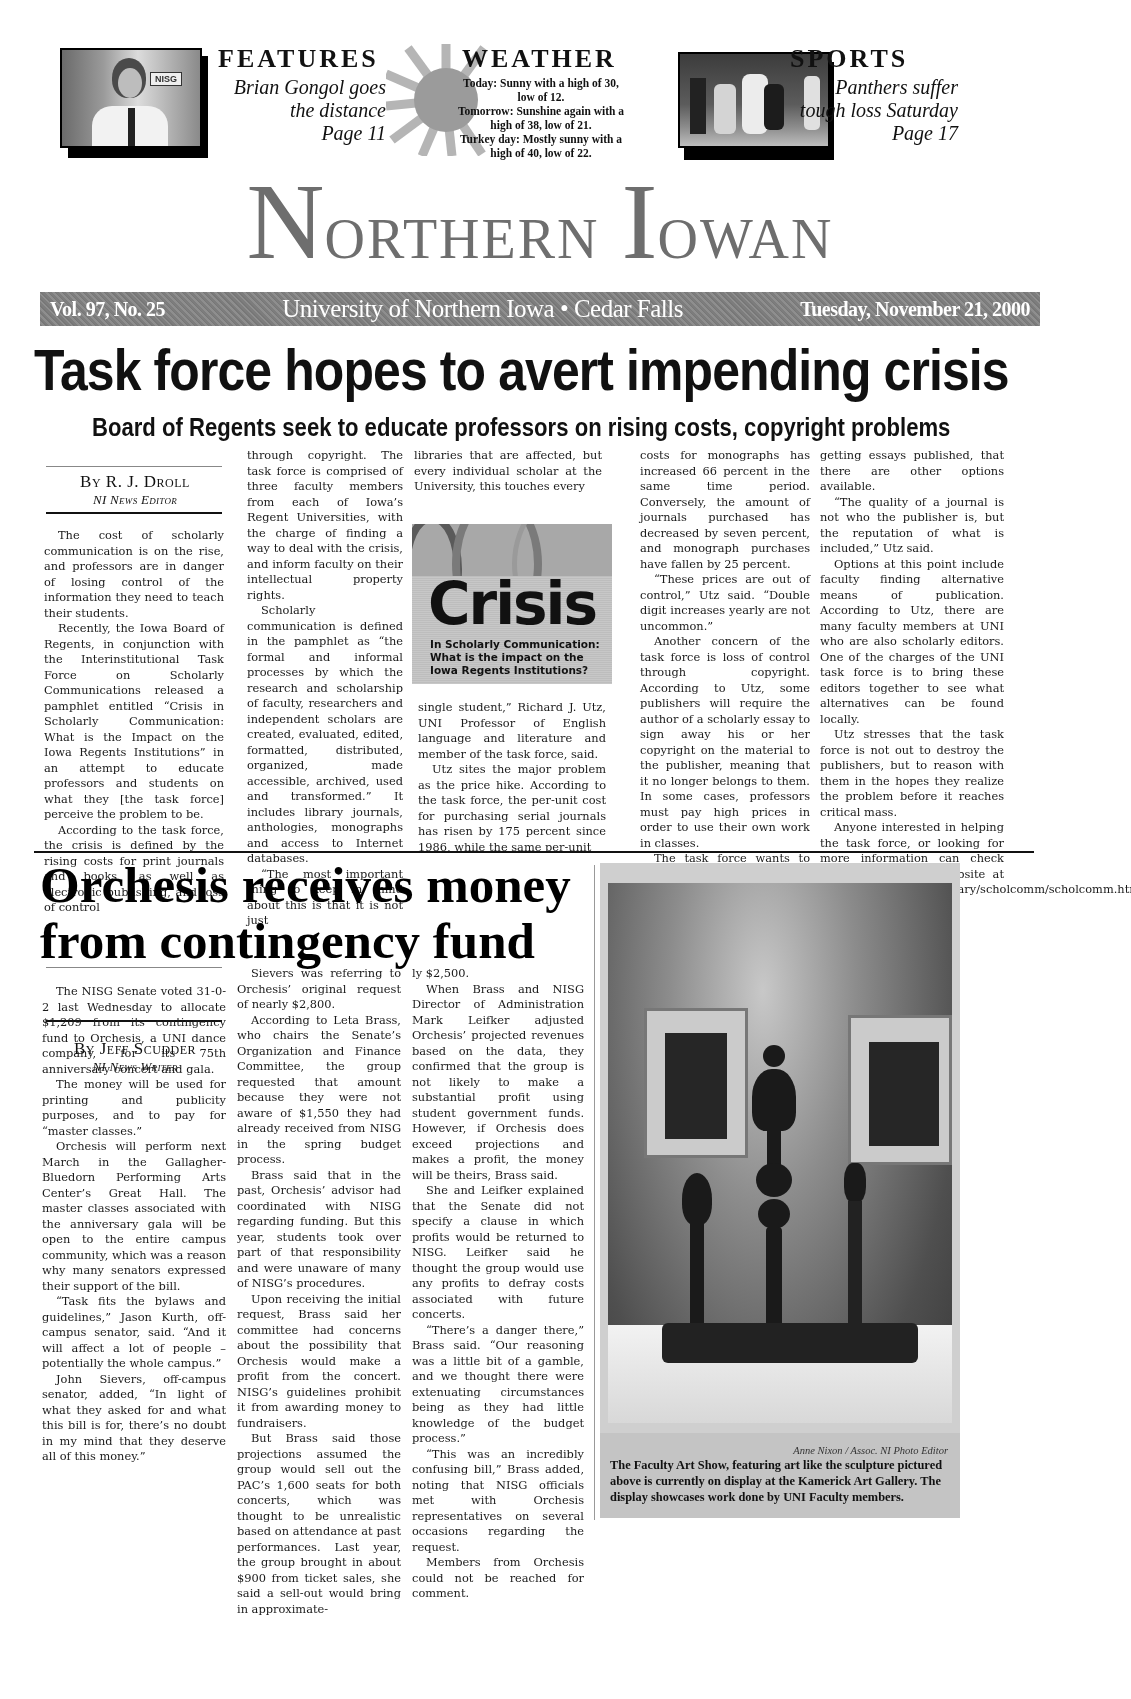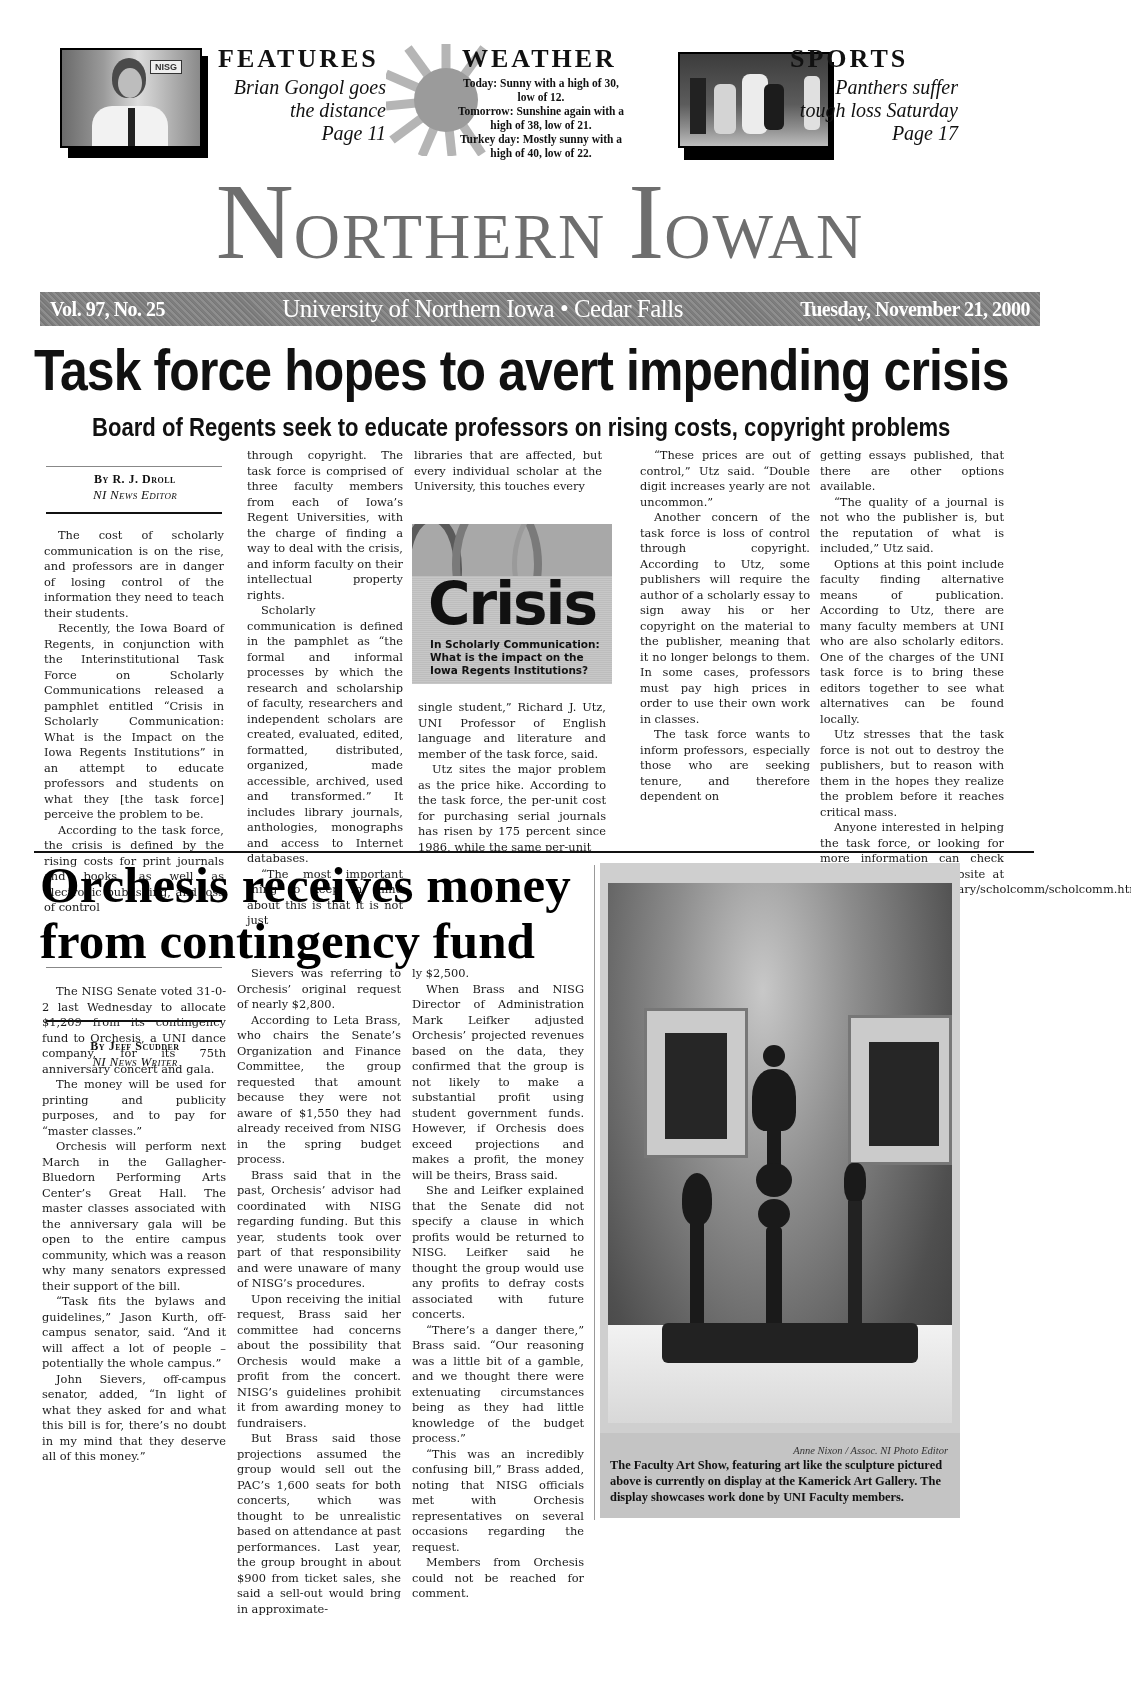--- a/index.html
+++ b/index.html
@@ -13,37 +13,37 @@
   .photo-inner { position: absolute; border: 2px solid #000; overflow: hidden; }
   .teaser-head { position: absolute; font-family: "Liberation Serif", serif; font-weight: bold; font-size: 26px; letter-spacing: 3px; color: #111; }
   .teaser-sub { position: absolute; font-family: "Liberation Serif", serif; font-style: italic; font-size: 20px; line-height: 23px; text-align: right; color: #111; }
   .teaser-page { font-weight: normal; font-style: italic; }
   .weather-text { position: absolute; font-family: "Liberation Serif", serif; font-weight: bold; font-size: 11.5px; line-height: 14px; text-align: center; color: #111; }
 
   
   .masthead { position: absolute; left: 90px; top: 172px; width: 900px; height: 100px;
     font-family: "Liberation Serif", serif; color: #6e6e6e; text-align: center; white-space: nowrap; }
   .masthead .big { font-size: 108px; line-height: 100px; }
-  .masthead .small { font-size: 64px; letter-spacing: 2px; }
+  .masthead .small { font-size: 56px; letter-spacing: 2px; }
 
   .infobar { position: absolute; left: 40px; top: 292px; width: 1000px; height: 34px;
     background: repeating-linear-gradient(45deg, #7d7d7d 0 2px, #8e8e8e 2px 4px, #777 4px 5px);
     font-family: "Liberation Serif", serif; color: #fff; display: flex; align-items: center; justify-content: space-between; padding: 0 10px; }
   .infobar .vol { font-size: 20px; font-weight: bold; letter-spacing: -0.5px; }
   .infobar .uni { font-size: 25px; letter-spacing: -0.5px; }
   .infobar .date { font-size: 20px; font-weight: bold; letter-spacing: -0.5px; }
 
   
   .hl1 { position: absolute; left: 34px; top: 335px; width: 1020px; font-family: "Liberation Sans", sans-serif; font-weight: bold;
     font-size: 58px; line-height: 70px; transform: scaleX(0.86); transform-origin: left top; white-space: nowrap; letter-spacing: -1px; }
   .deck1 { position: absolute; left: 92px; top: 410px; font-family: "Liberation Sans", sans-serif; font-size: 26px; line-height: 34px;
     transform: scaleX(0.85); transform-origin: left top; white-space: nowrap; }
 
   .byline-box { position: absolute; text-align: center; font-family: "Liberation Serif", serif; }
-  .byline-box .name { font-weight: bold; font-size: 12px; font-variant: small-caps; letter-spacing: 0.5px; }
+  .byline-box .name { font-weight: normal; font-size: 17px; font-variant: small-caps; letter-spacing: 0.5px; }
   .byline-box .title { font-style: italic; font-size: 13px; font-variant: small-caps; letter-spacing: 0.3px; }
   .rule-thin { position: absolute; height: 1px; background: #888; }
   .rule-thick { position: absolute; height: 2px; background: #111; }
 
   .col { position: absolute; font-family: "DejaVu Serif", serif; font-size: 11.4px; line-height: 15.5px; text-align: justify; color: #1a1a1a; hyphens: manual; }
   .col p { text-indent: 14px; }
   .col p.noindent { text-indent: 0; }
 
   
   .crisis { position: absolute; left: 412px; top: 524px; width: 200px; height: 160px;
@@ -79,21 +79,21 @@
 </head>
 <body>
 
 <div>
   <div class="photo-box" style="left:68px;top:56px;width:140px;height:102px;"></div>
   <div class="photo-inner" style="left:60px;top:48px;width:142px;height:100px;background:linear-gradient(90deg,#6b6b6b 0,#9a9a9a 30%,#dcdcdc 55%,#8a8a8a 100%);">
     <div class="abs" style="left:50px;top:8px;width:34px;height:40px;border-radius:50% 50% 45% 45%;background:#4a4a4a;"></div>
     <div class="abs" style="left:56px;top:18px;width:24px;height:30px;border-radius:50%;background:#bdbdbd;"></div>
     <div class="abs" style="left:30px;top:56px;width:76px;height:44px;background:#f2f2f2;border-radius:20px 20px 0 0;"></div>
     <div class="abs" style="left:66px;top:58px;width:7px;height:40px;background:#222;"></div>
-    <div class="abs" style="left:88px;top:10px;width:32px;height:14px;border:1px solid #333;background:#eee;font:bold 9px 'Liberation Sans',sans-serif;text-align:center;line-height:12px;color:#333;">NISG</div>
+    <div class="abs" style="left:88px;top:22px;width:32px;height:14px;border:1px solid #333;background:#eee;font:bold 9px 'Liberation Sans',sans-serif;text-align:center;line-height:12px;color:#333;">NISG</div>
   </div>
   <div class="teaser-head" style="left:218px;top:44px;"><span style="text-transform:uppercase;">Features</span></div>
   <div class="teaser-sub" style="left:214px;top:76px;width:172px;">
     <div>Brian Gongol goes</div>
     <div>the distance</div>
     <div class="teaser-page">Page 11</div>
   </div>
 </div>
 
 <div>
@@ -185,20 +185,21 @@
 
 <div class="col" style="left:414px;top:448px;width:188px;">
   <p class="noindent">libraries that are affected, but every individual scholar at the University, this touches every</p>
 </div>
 <div class="col" style="left:418px;top:700px;width:188px;">
   <p class="noindent">single student,” Richard J. Utz, UNI Professor of English language and literature and member of the task force, said.</p>
   <p>Utz sites the major problem as the price hike. According to the task force, the per-unit cost for purchasing serial journals has risen by 175 percent since 1986, while the same per-unit</p>
 </div>
 
 <div class="col" style="left:640px;top:448px;width:170px;">
+  <p class="noindent">costs for monographs has increased 66 percent in the same time period. Conversely, the amount of journals purchased has decreased by seven percent, and monograph purchases have fallen by 25 percent.</p>
   <p>“These prices are out of control,” Utz said. “Double digit increases yearly are not uncommon.”</p>
   <p>Another concern of the task force is loss of control through copyright. According to Utz, some publishers will require the author of a scholarly essay to sign away his or her copyright on the material to the publisher, meaning that it no longer belongs to them. In some cases, professors must pay high prices in order to use their own work in classes.</p>
   <p>The task force wants to inform professors, especially those who are seeking tenure, and therefore dependent on</p>
 </div>
 
 <div class="col" style="left:820px;top:448px;width:184px;">
   <p class="noindent">getting essays published, that there are other options available.</p>
   <p>“The quality of a journal is not who the publisher is, but the reputation of what is included,” Utz said.</p>
   <p>Options at this point include faculty finding alternative means of publication. According to Utz, there are many faculty members at UNI who are also scholarly editors. One of the charges of the UNI task force is to bring these editors together to see what alternatives can be found locally.</p>
   <p>Utz stresses that the task force is not out to destroy the publishers, but to reason with them in the hopes they realize the problem before it reaches critical mass.</p>

